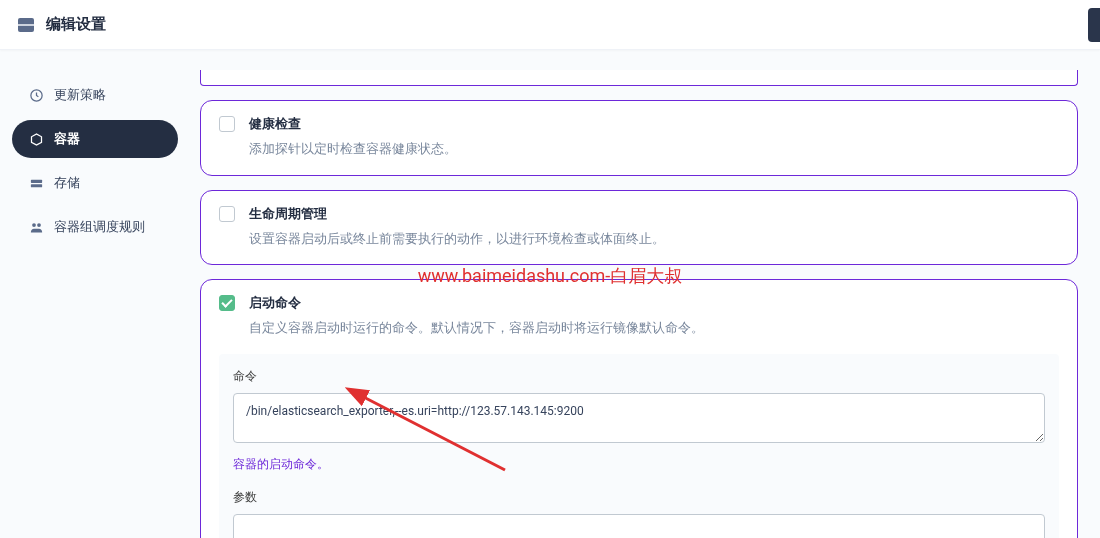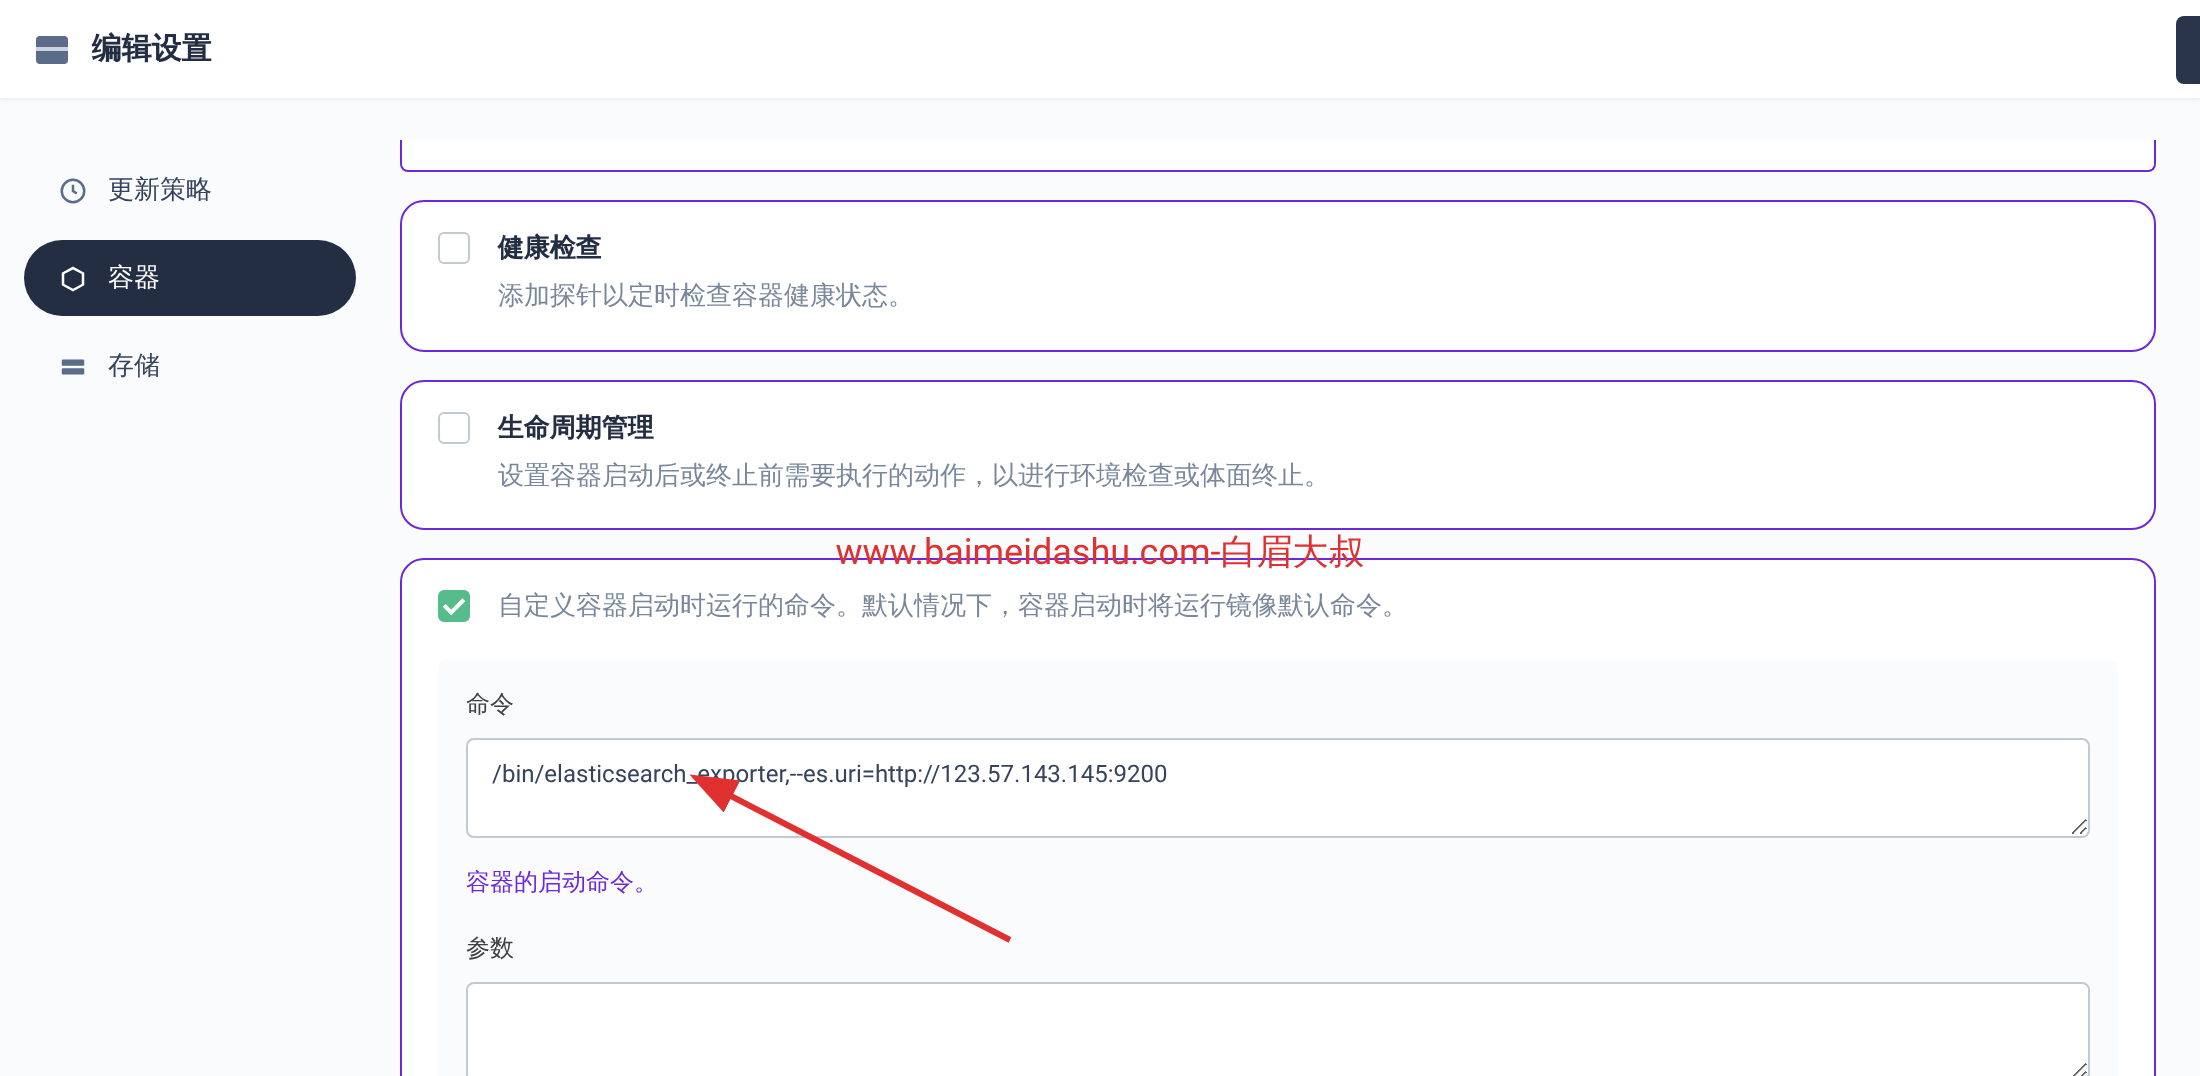--- a/index.html
+++ b/index.html
@@ -54,21 +54,21 @@
     padding: 10px 16px;
     border-radius: 20px;
     color: #36435c;
     font-size: 13px;
     cursor: pointer;
     margin-bottom: 6px;
   }
   .nav-item.active {
     background: #242e42;
     color: #fff;
-    font-weight: 400;
+    font-weight: 700;
     text-align: right;
   }
   .nav-icon { width: 16px; height: 16px; margin-right: 10px; display:flex; align-items:center; justify-content:center; }
 
   .content {
     flex: 1;
     padding: 20px 22px 0 10px;
     overflow: hidden;
     position: relative;
   }
@@ -193,20 +193,30 @@
     </div>
     <div class="nav-item">
       <span class="nav-icon">
         <svg width="15" height="15" viewBox="0 0 24 24" fill="#5b6b8a">
             <rect x="3" y="6" width="18" height="5" rx="1"></rect>
             <rect x="3" y="13" width="18" height="5" rx="1"></rect>
           </svg>
       </span>
       <span>存储</span>
     </div>
+    <div class="nav-item">
+      <span class="nav-icon">
+        <svg width="15" height="15" viewBox="0 0 24 24" fill="#5b6b8a">
+            <circle cx="8" cy="8" r="3"></circle>
+            <circle cx="16" cy="8" r="3"></circle>
+            <path d="M3 19c0-2.8 2.2-5 5-5h8c2.8 0 5 2.2 5 5v1H3v-1z"></path>
+          </svg>
+      </span>
+      <span>容器组调度规则</span>
+    </div>
   </div>
 
   <div class="content">
 
     <div class="card card-stub"></div>
 
     <div class="card">
       <div class="card-row">
         <div class="chk"></div>
         <div>
@@ -223,20 +233,21 @@
           <div class="sec-title">生命周期管理</div>
           <div class="sec-desc">设置容器启动后或终止前需要执行的动作，以进行环境检查或体面终止。</div>
         </div>
       </div>
     </div>
 
     <div class="card" style="padding-bottom:18px;">
       <div class="card-row">
         <div class="chk checked"></div>
         <div>
+          <div class="sec-title">启动命令</div>
           <div class="sec-desc">自定义容器启动时运行的命令。默认情况下，容器启动时将运行镜像默认命令。</div>
         </div>
       </div>
 
       <div class="inner-form">
         <div class="field-label">命令</div>
         <textarea class="textarea" style="">/bin/elasticsearch_exporter,--es.uri=http://123.57.143.145:9200</textarea>
         <div class="help-text">容器的启动命令。</div>
 
         <div class="field-label">参数</div>

